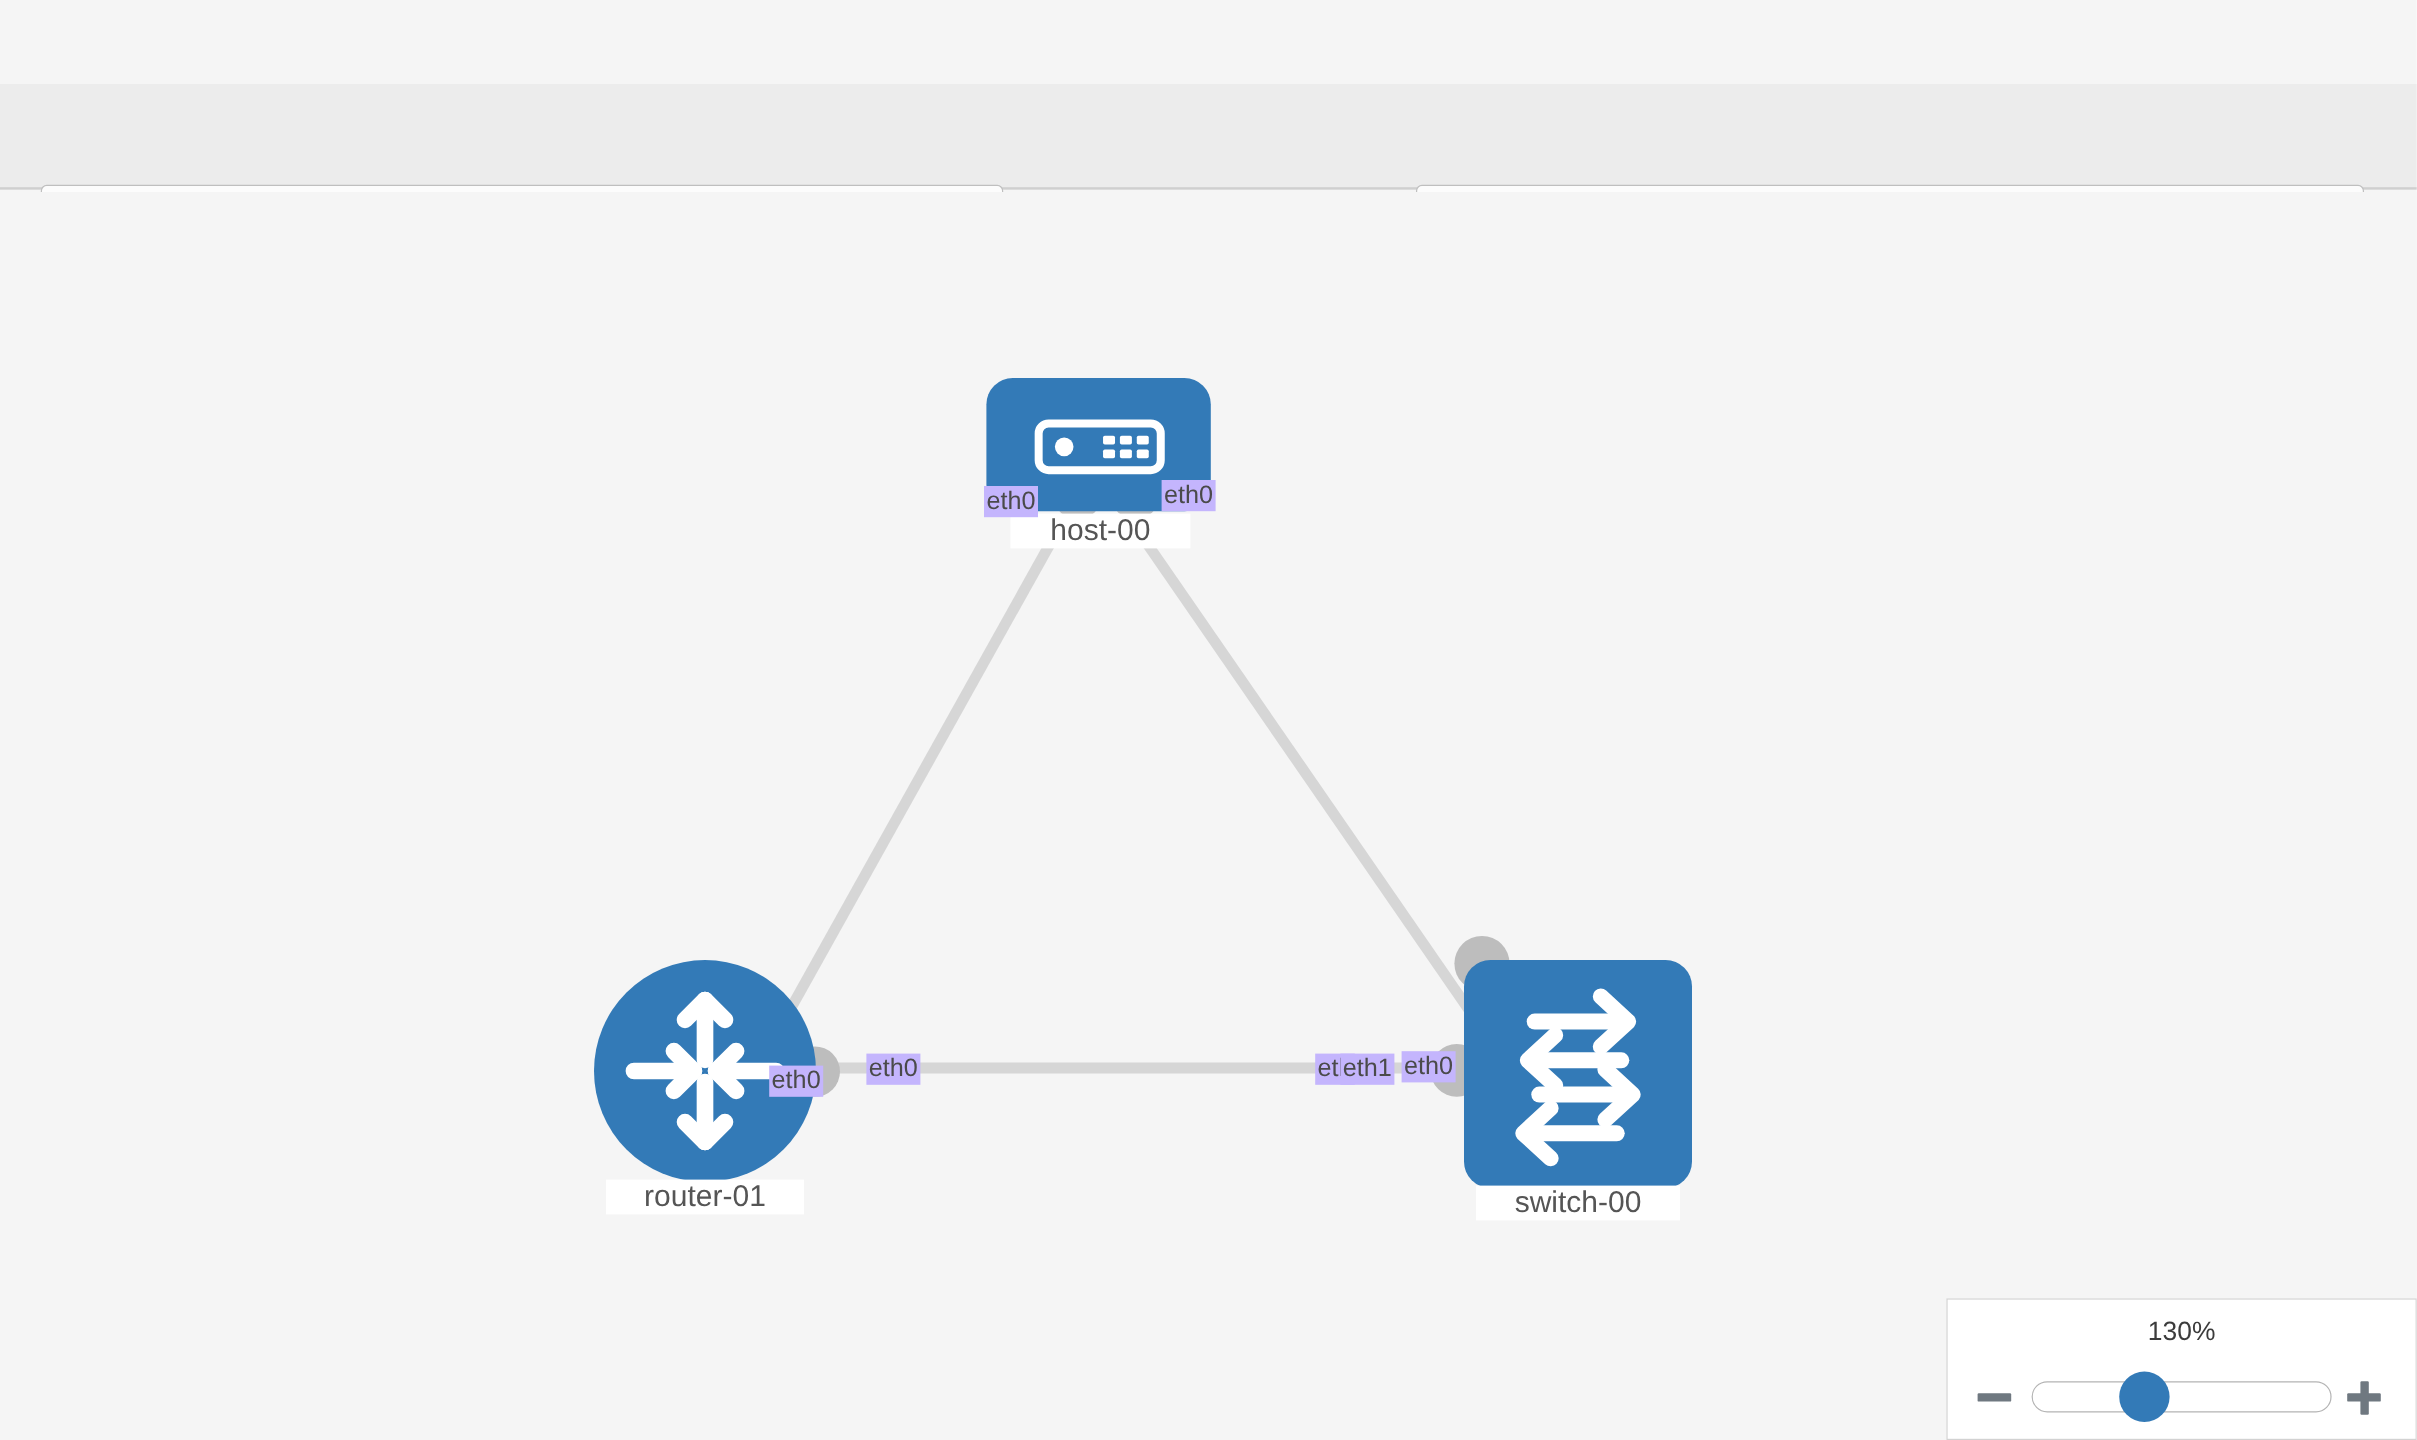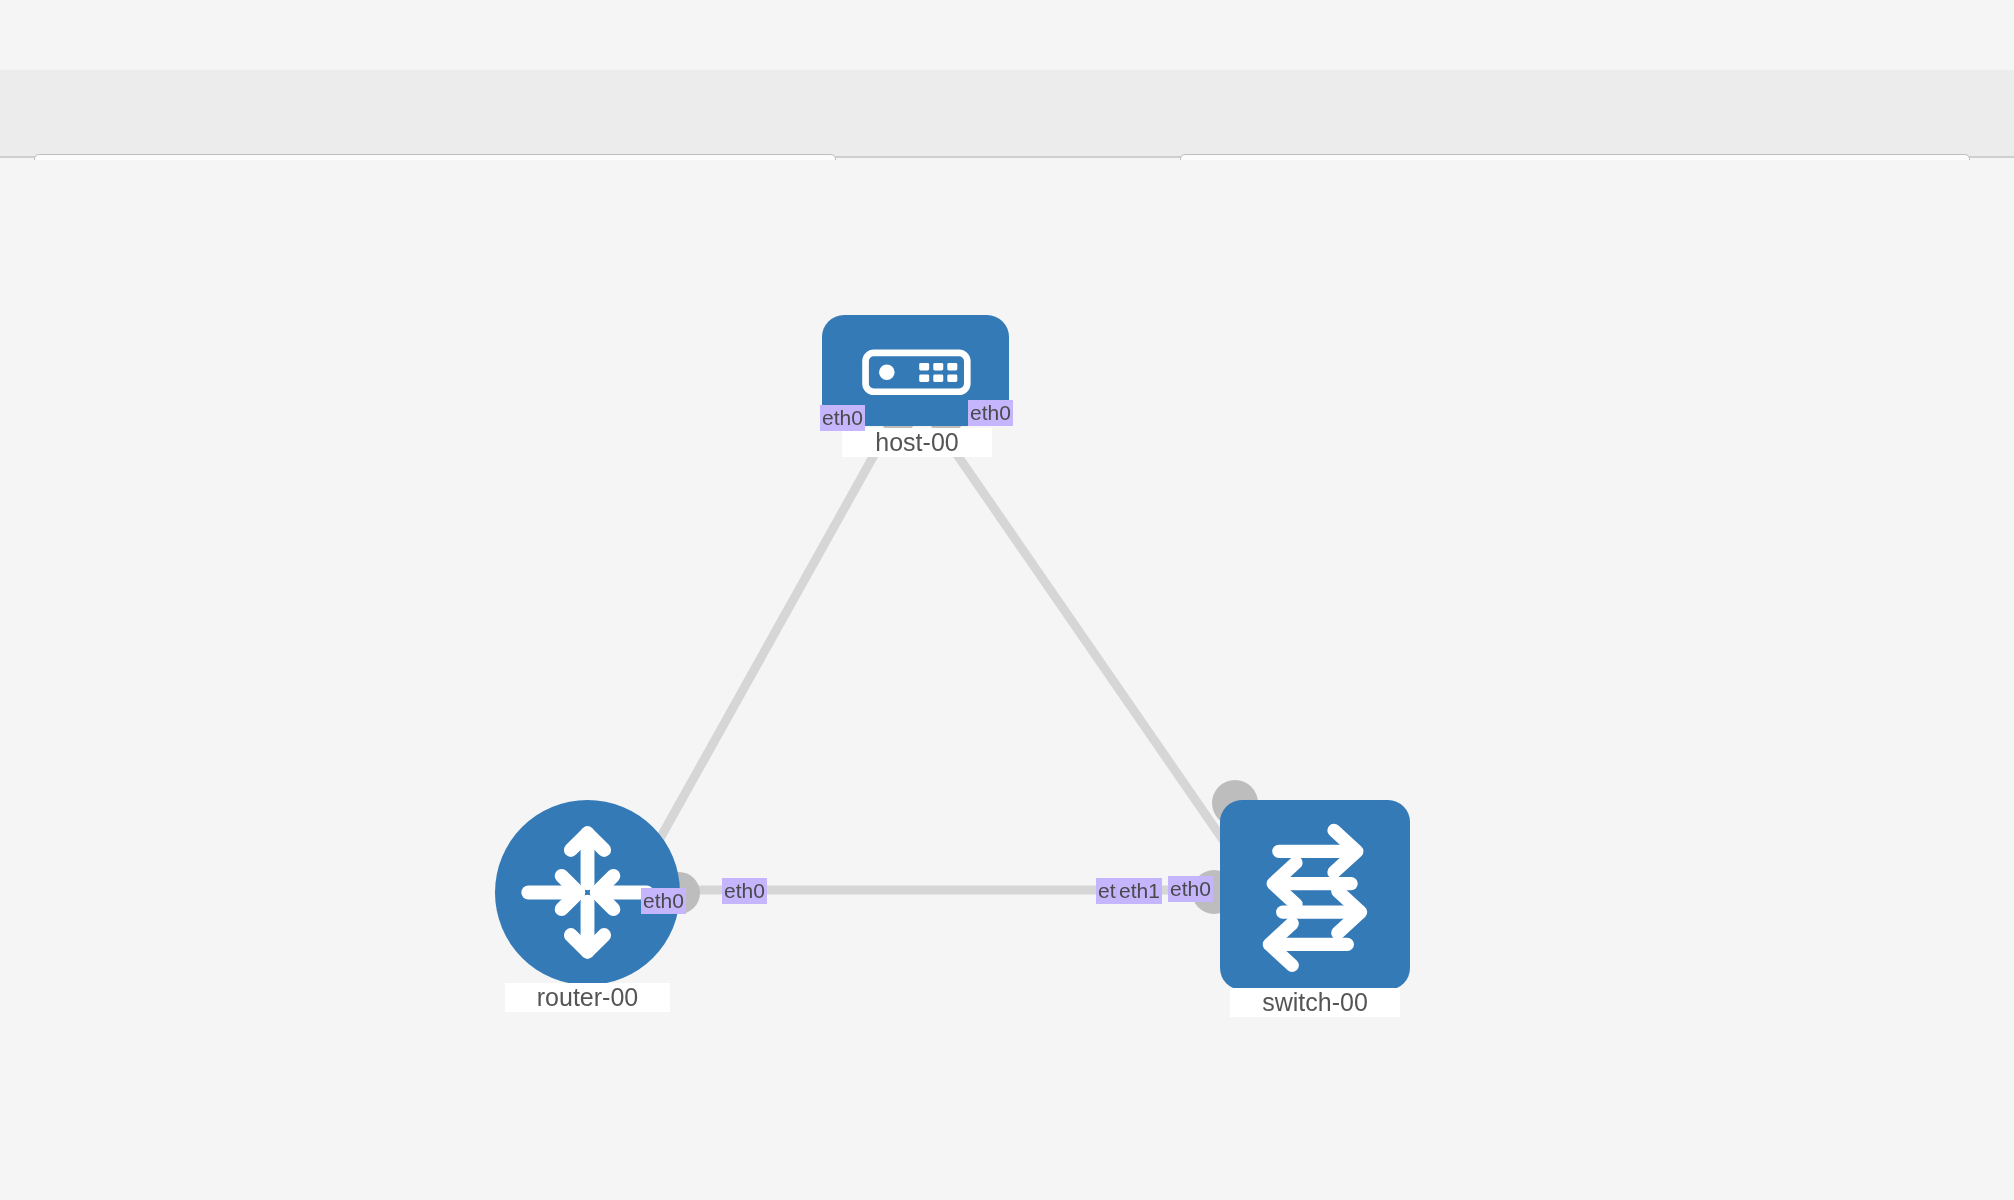--- a/index.html
+++ b/index.html
@@ -239,21 +239,21 @@
             <path d="M41 73 L50 82 L59 73"></path>
 
             <path d="M18 50 L45 50"></path>
             <path d="M36 41 L45 50 L36 59"></path>
 
             <path d="M82 50 L55 50"></path>
             <path d="M64 41 L55 50 L64 59"></path>
           </g>
         </svg>
       </div>
-      <div class="node-label" style="left:10px; top:183px; width:165px;">router-00</div>
+      <div class="node-label" style="left:10px; top:183px; width:165px;">router-01</div>
     </div>
 
     <div class="node" id="node-switch" style="left:1220px; top:640px; width:156px; height:190px;padding-left:44px;">
       <div class="nub" style="left:-8px; top:-20px; width:46px; height:46px;"></div>
       <div class="nub" style="left:-28px; top:70px; width:44px; height:44px;"></div>
       <div class="node-shape square" style="width:190px; height:190px;">
         <svg viewBox="0 0 100 100" width="190" height="190">
           <g fill="none" stroke="#ffffff" stroke-width="7" stroke-linecap="round" stroke-linejoin="round">
 
             <path d="M31 27 L71 27"></path>
@@ -279,14 +279,21 @@
     <div class="link-label" style="left:641px; top:728px;">eth0</div>
     <div class="link-label" style="left:1168px; top:716px;">eth0</div>
 
     <div class="link-label" style="left:722px; top:718px;">eth0</div>
 
     <div class="link-label" style="left:1096px; top:718px;">eth</div>
     <div class="link-label" style="left:1117px; top:718px;">eth1</div>
 
   </div>
 
+  <div class="zoom-panel">
+    <div class="zoom-value">130%</div>
+    <div class="zoom-minus"></div>
+    <div class="zoom-track"></div>
+    <div class="zoom-thumb"></div>
+    <div class="zoom-plus"></div>
+  </div>
 
 </div>
 
 </body></html>

